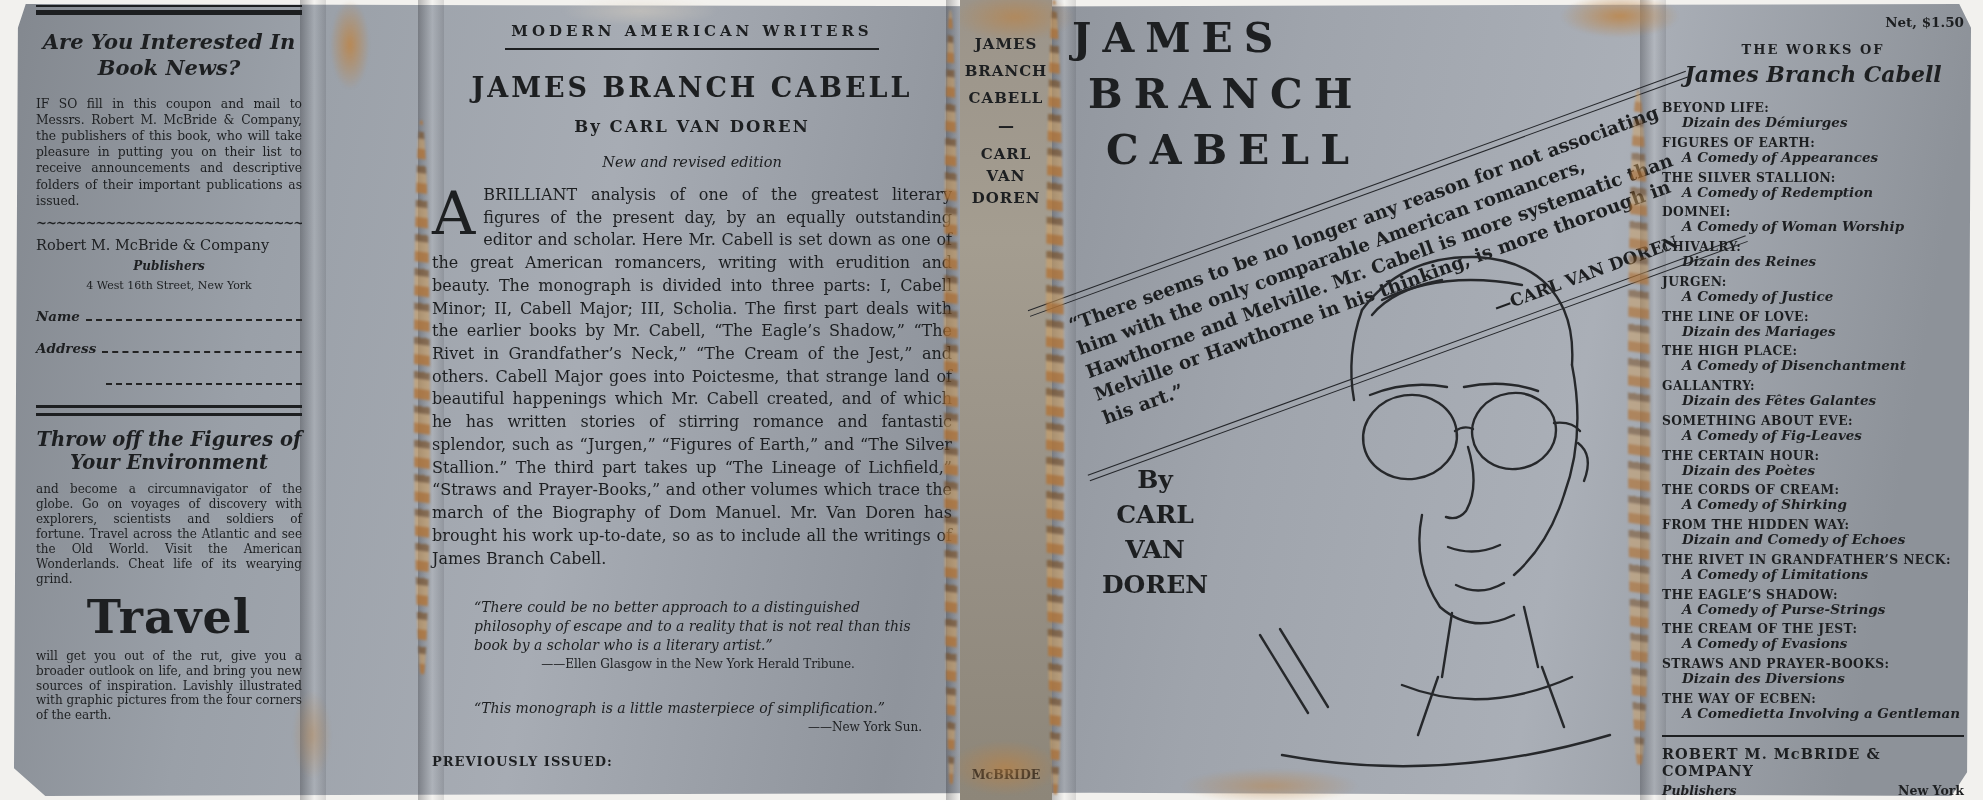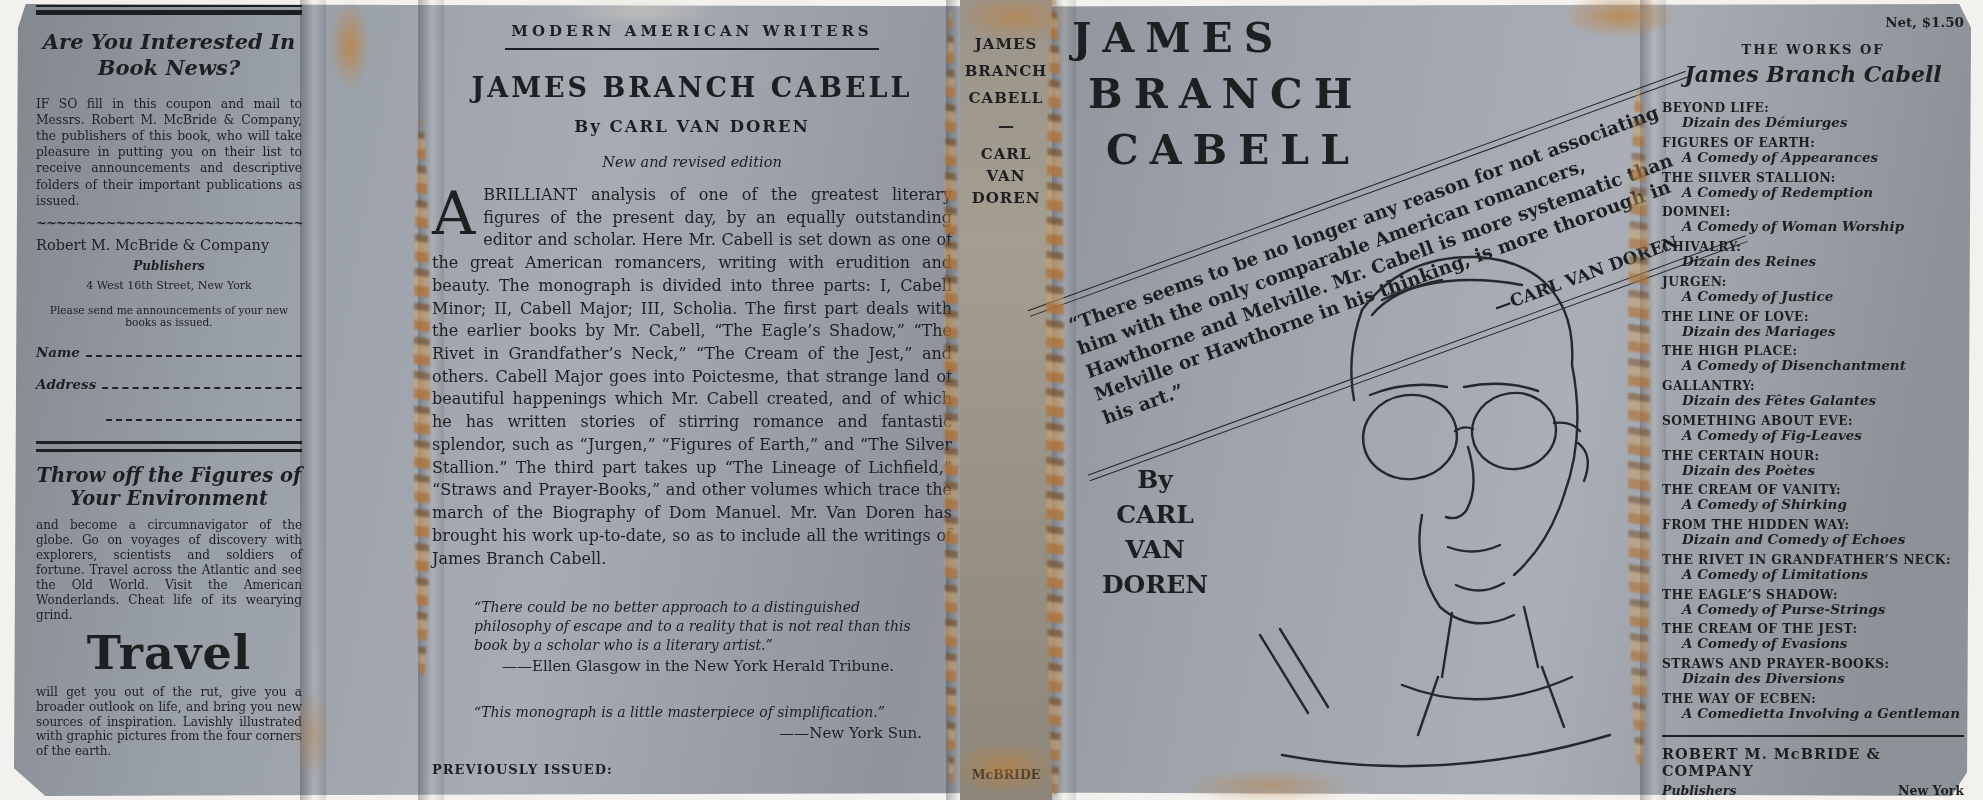--- a/index.html
+++ b/index.html
@@ -43,21 +43,21 @@
   
   #back-cover{left:432px;top:22px;width:520px;height:768px;}
   .series{font-size:15px;font-weight:bold;letter-spacing:4px;}
   #back-cover .series-rule{border-top:2px solid #1d1f21;width:72%;margin:8px auto 0;}
   .bc-title{font-size:27px;font-weight:bold;letter-spacing:3px;margin-top:22px;}
   .bc-by{font-size:16.5px;font-weight:bold;letter-spacing:2px;margin-top:14px;}
   .bc-ed{font-style:italic;font-size:14.5px;margin-top:18px;}
   .bc-body{font-size:16px;line-height:1.42;text-align:justify;margin-top:14px;}
   .dropcap{float:left;font-size:60px;line-height:.78;padding:6px 8px 0 0;}
   .bc-quote{font-style:italic;font-size:14px;line-height:1.35;margin:28px 30px 0 42px;}
-  .bc-qattr{font-size:15px;margin:2px 30px 0 42px;text-align:center;}
+  .bc-qattr{font-size:12px;margin:2px 30px 0 42px;text-align:center;}
   .prev{font-size:13px;font-weight:bold;letter-spacing:1px;margin-top:20px;}
   .prev-cols{display:flex;margin-top:12px;}
   .prev-col{width:50%;}
   .prev-name{font-size:12.5px;font-weight:bold;letter-spacing:.5px;margin-top:23px;}
   .prev-by{font-size:13px;margin-left:13px;}
 
   
   #spine{left:960px;top:0;width:92px;height:800px;
     background:linear-gradient(180deg,#9b948a,#a49d90 30%,#968f84 70%,#8d8679);}
   .spine-word{font-weight:bold;font-size:15px;letter-spacing:1px;text-align:center;margin-top:9px;}
@@ -105,21 +105,20 @@
 
   <div id="back-flap" class="panel">
     <div class="toprule"></div>
     <div class="bf-h c">Are You Interested In</div>
     <div class="bf-h c">Book News?</div>
     <div class="bf-body">IF SO fill in this coupon and mail to Messrs. Robert M. McBride &amp; Company, the publishers of this book, who will take pleasure in putting you on their list to receive announcements and descriptive folders of their important publications as issued.</div>
     <div class="wavy c">~~~~~~~~~~~~~~~~~~~~~~~~~~~~~~~~~~~~~~~~~~~~</div>
     <div class="bf-co">Robert M. McBride &amp; Company</div>
     <div class="bf-pub c">Publishers</div>
     <div class="bf-addr c">4 West 16th Street, New York</div>
-    <div class="bf-coupon c">Please send me announcements of your new books as issued.</div>
     <div class="fill-line">
       <span>Name</span>
       <span class="dash"></span>
     </div>
     <div class="fill-line">
       <span>Address</span>
       <span class="dash"></span>
     </div>
     <div class="fill-line">
       <span class="dash" style="margin-left:70px"></span>
@@ -253,21 +252,21 @@
       <div class="work-t">THE LINE OF LOVE:</div>
       <div class="work-s">Dizain des Mariages</div>
       <div class="work-t">THE HIGH PLACE:</div>
       <div class="work-s">A Comedy of Disenchantment</div>
       <div class="work-t">GALLANTRY:</div>
       <div class="work-s">Dizain des Fêtes Galantes</div>
       <div class="work-t">SOMETHING ABOUT EVE:</div>
       <div class="work-s">A Comedy of Fig-Leaves</div>
       <div class="work-t">THE CERTAIN HOUR:</div>
       <div class="work-s">Dizain des Poètes</div>
-      <div class="work-t">THE CREAM OF VANITY:</div>
+      <div class="work-t">THE CORDS OF CREAM:</div>
       <div class="work-s">A Comedy of Shirking</div>
       <div class="work-t">FROM THE HIDDEN WAY:</div>
       <div class="work-s">Dizain and Comedy of Echoes</div>
       <div class="work-t">THE RIVET IN GRANDFATHER’S NECK:</div>
       <div class="work-s">A Comedy of Limitations</div>
       <div class="work-t">THE EAGLE’S SHADOW:</div>
       <div class="work-s">A Comedy of Purse-Strings</div>
       <div class="work-t">THE CREAM OF THE JEST:</div>
       <div class="work-s">A Comedy of Evasions</div>
       <div class="work-t">STRAWS AND PRAYER-BOOKS:</div>

